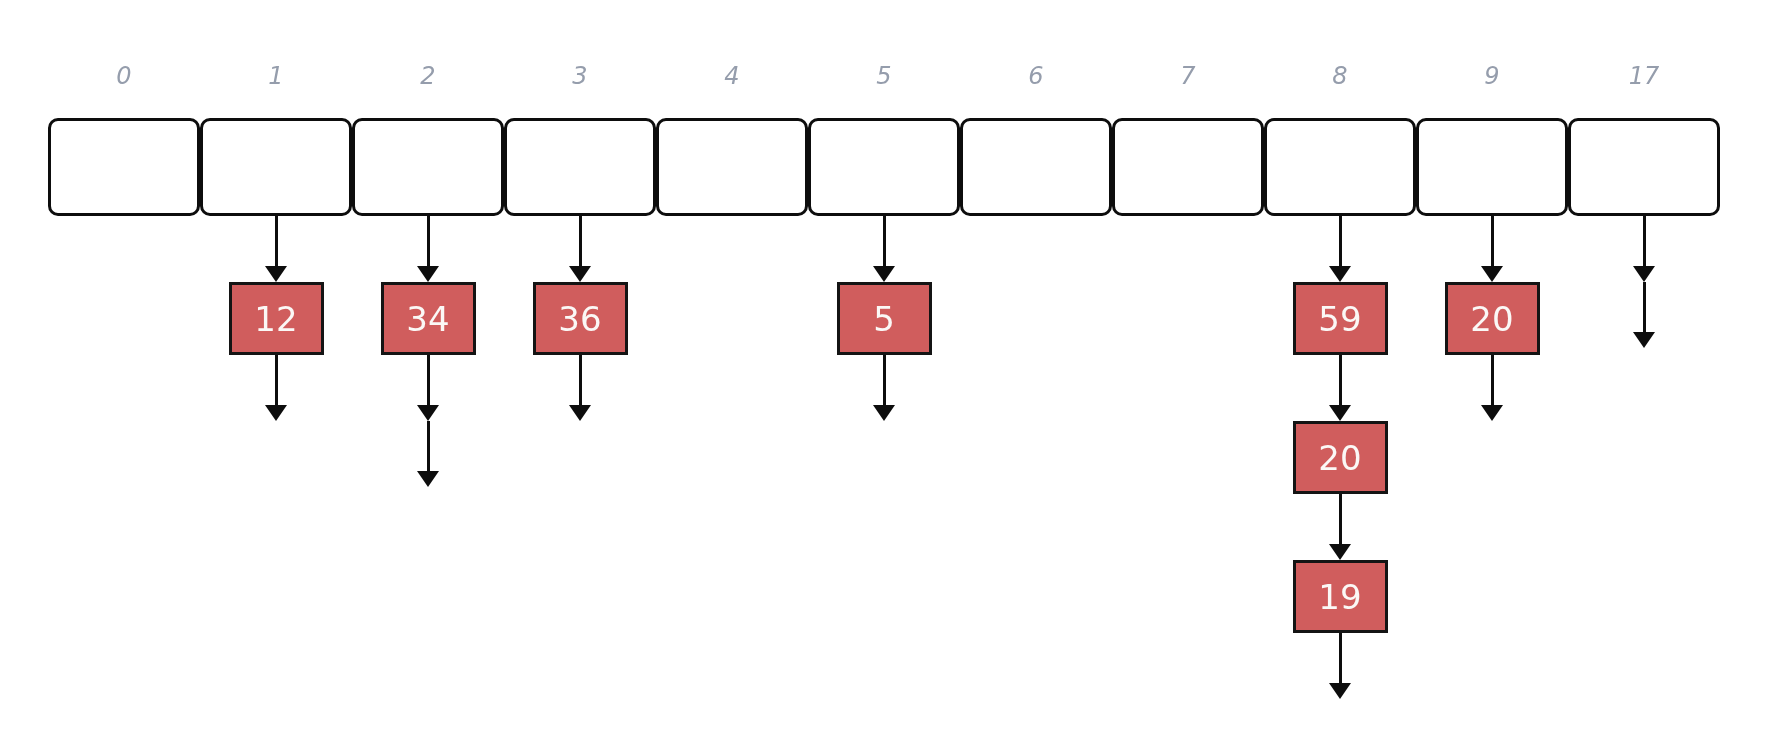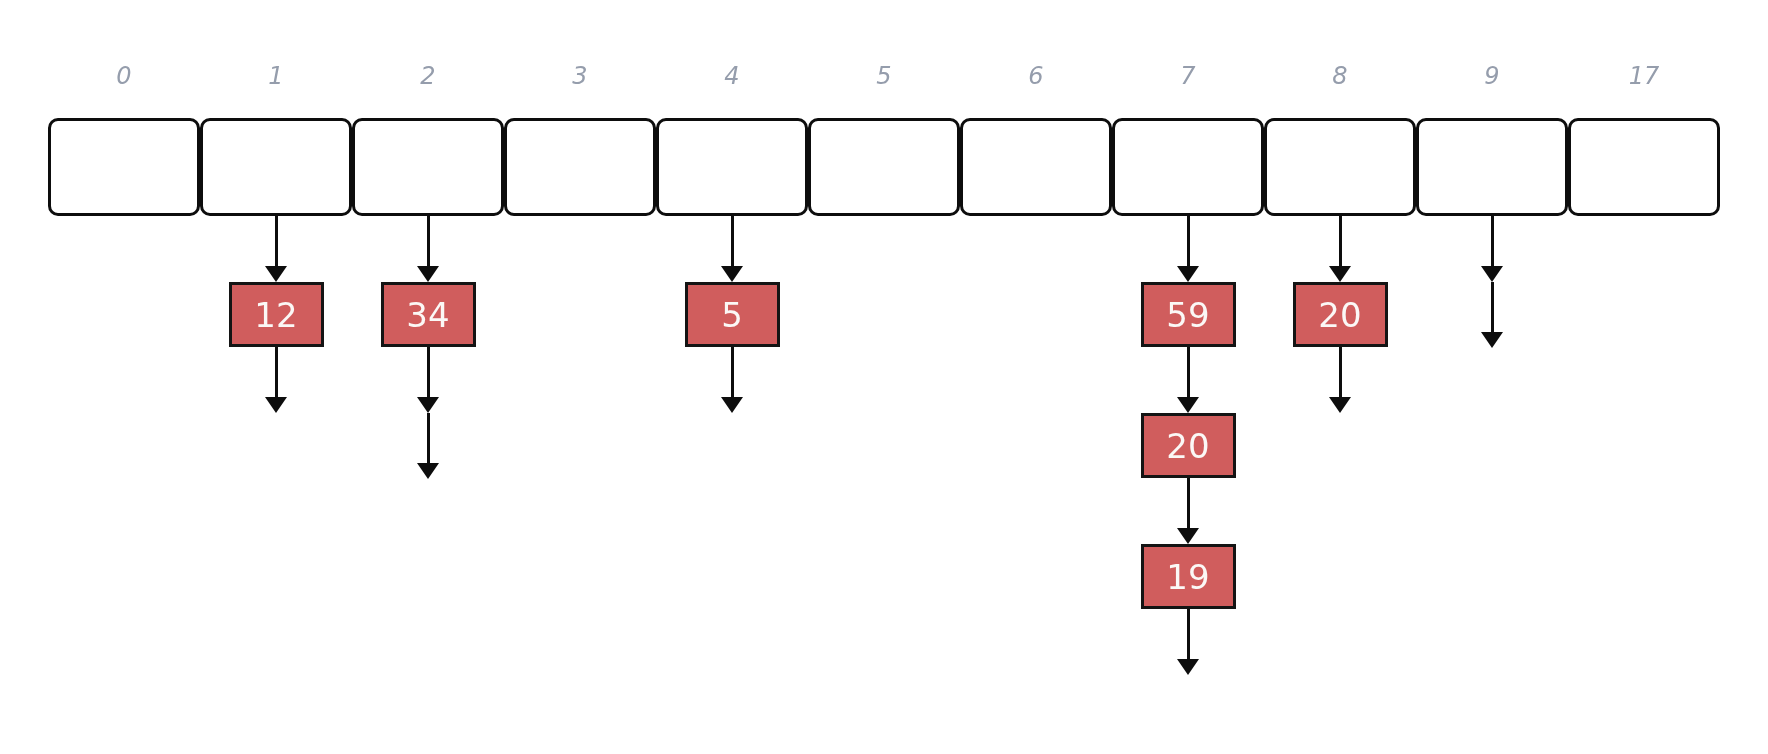--- a/index.html
+++ b/index.html
@@ -77,21 +77,21 @@
   .arrow .head{
     width:0;
     height:0;
     border-left:11px solid transparent;
     border-right:11px solid transparent;
     border-top:16px solid var(--arrow);
   }
   .node{
     box-sizing:border-box;
     width:95px;
-    height:65px;
+    height:73px;
     background:var(--node-fill);
     border:3px solid var(--node-border);
     color:var(--node-text);
     font-size:34px;
     display:flex;
     align-items:center;
     justify-content:center;
     flex:0 0 auto;
   }
 </style>
@@ -146,20 +146,31 @@
         <div class="node">34</div>
         <div class="arrow">
           <div class="shaft"></div>
           <div class="head"></div>
         </div>
         <div class="arrow">
           <div class="shaft"></div>
           <div class="head"></div>
         </div>
       </div>
+      <div class="chain-col">
+        <div class="arrow">
+          <div class="shaft"></div>
+          <div class="head"></div>
+        </div>
+        <div class="node">36</div>
+        <div class="arrow">
+          <div class="shaft"></div>
+          <div class="head"></div>
+        </div>
+      </div>
       <div class="chain-col"></div>
       <div class="chain-col">
         <div class="arrow">
           <div class="shaft"></div>
           <div class="head"></div>
         </div>
         <div class="node">5</div>
         <div class="arrow">
           <div class="shaft"></div>
           <div class="head"></div>

